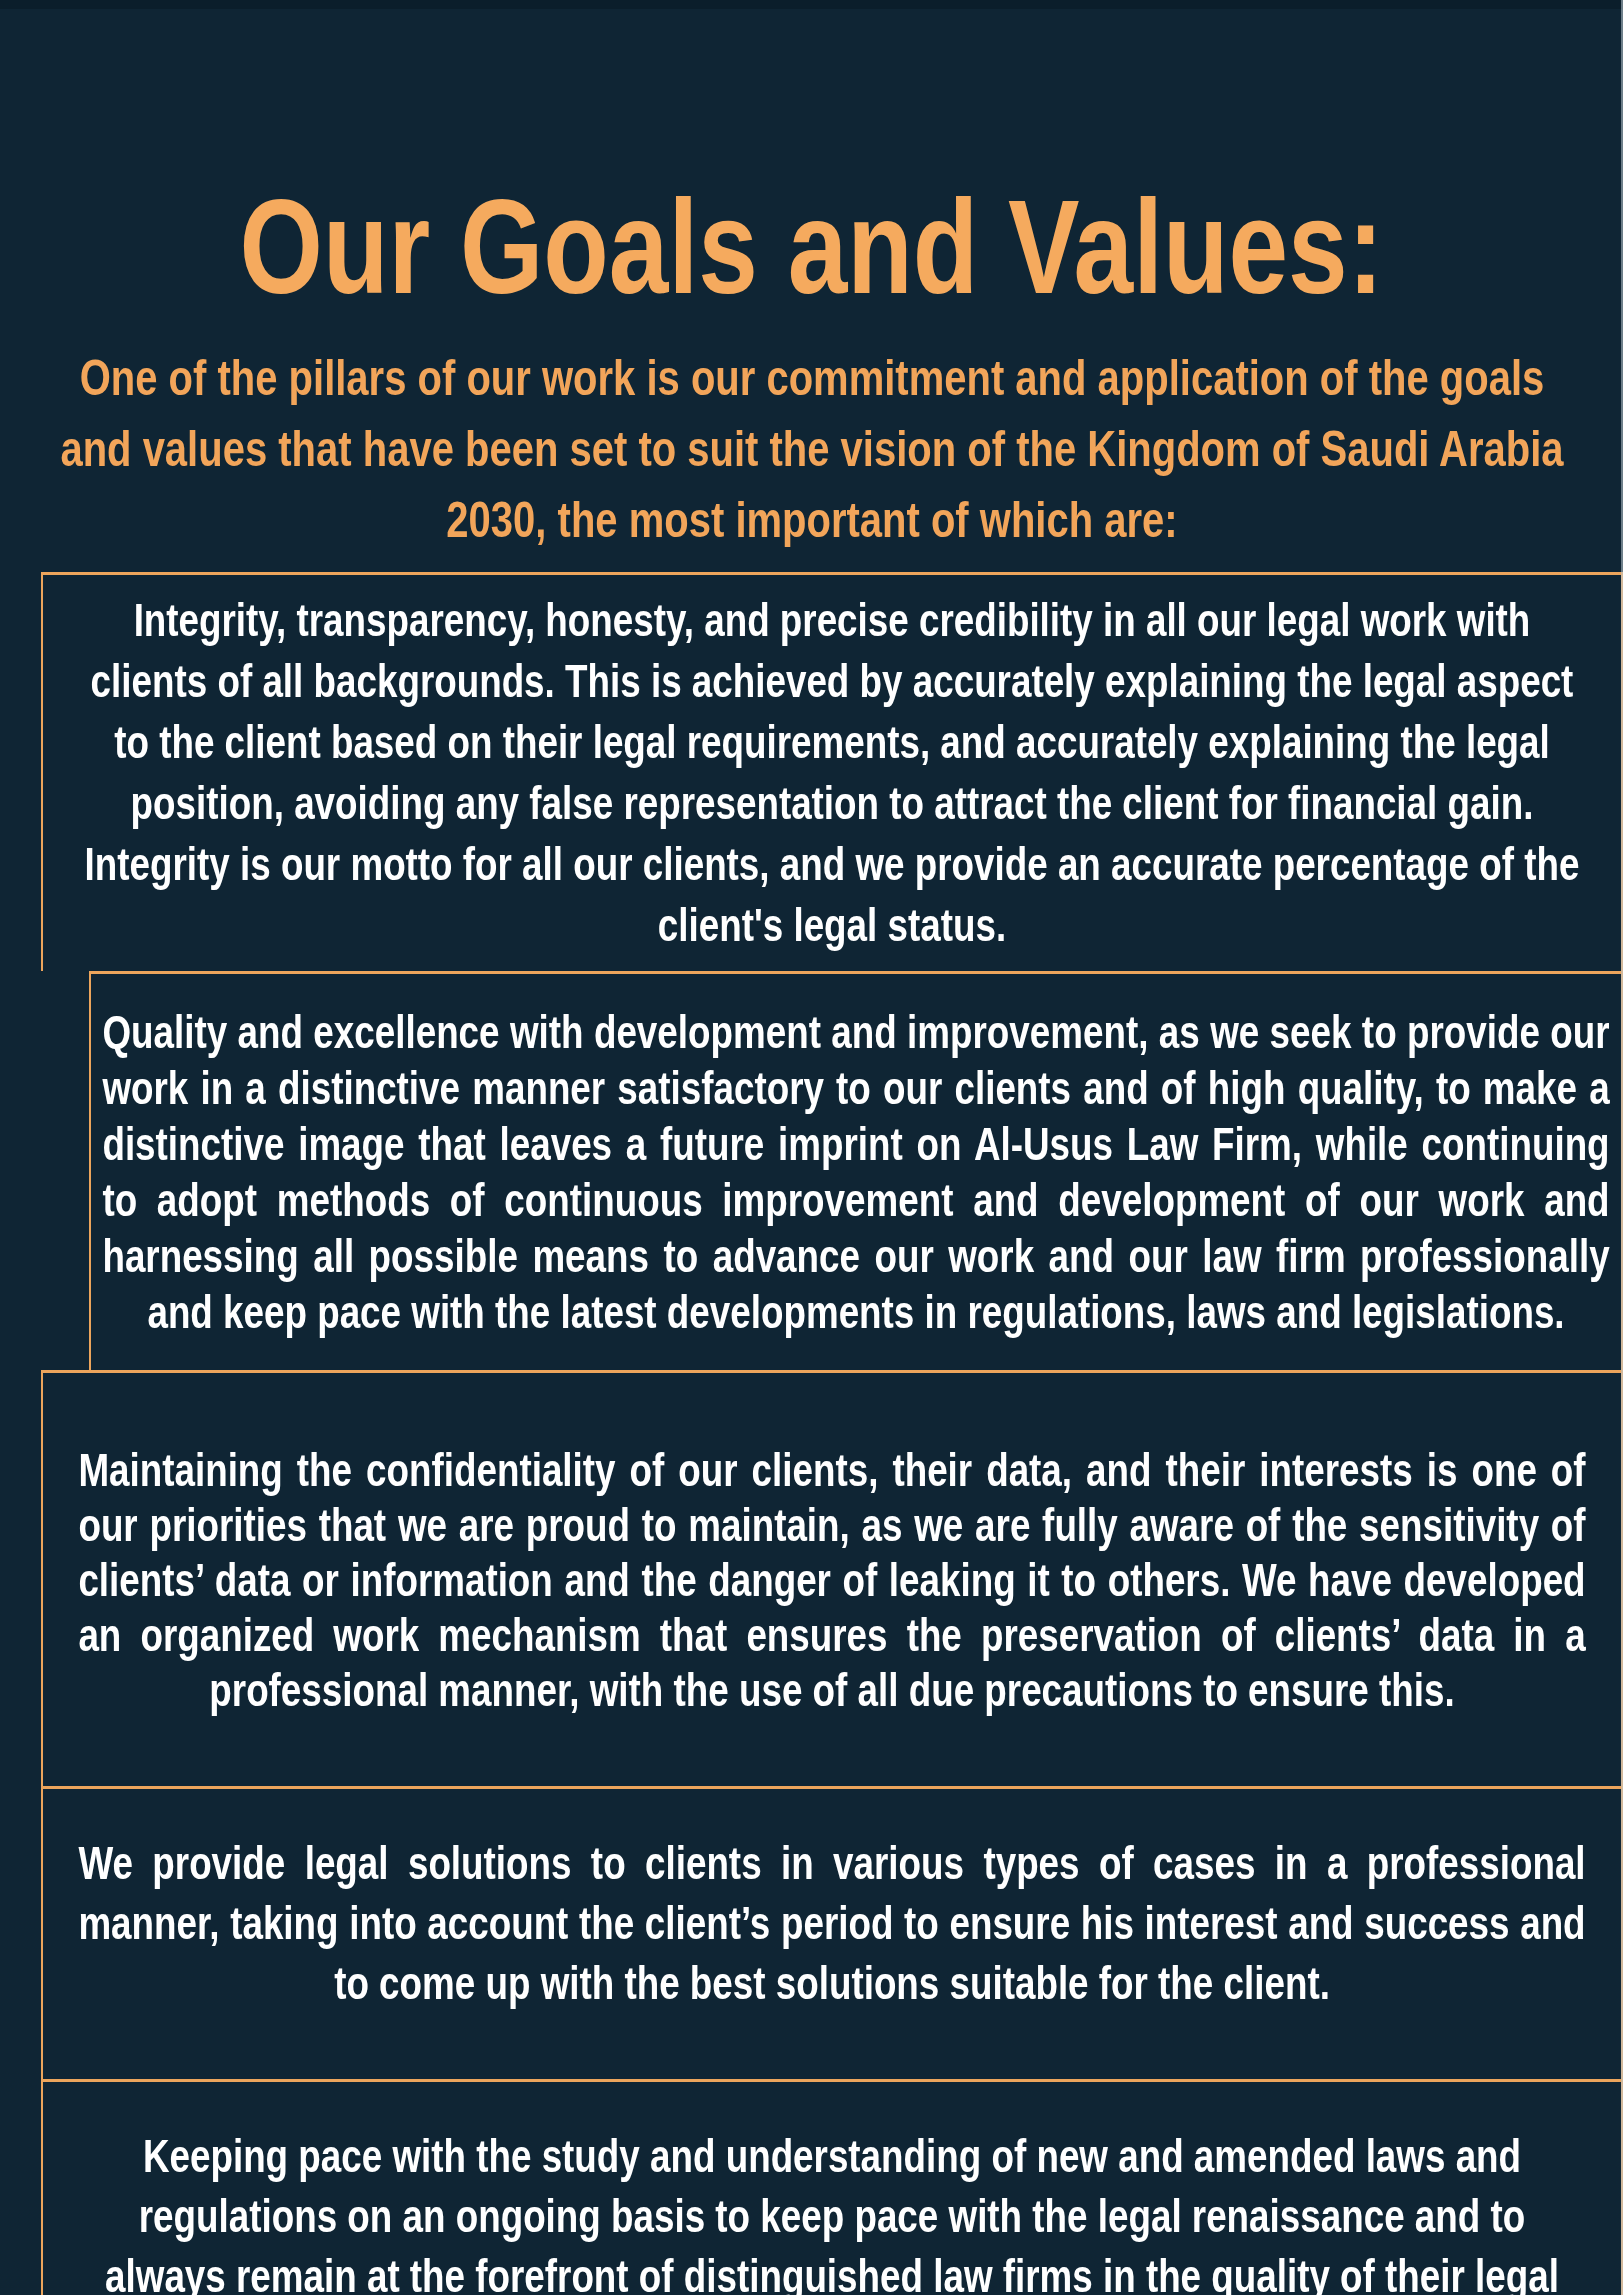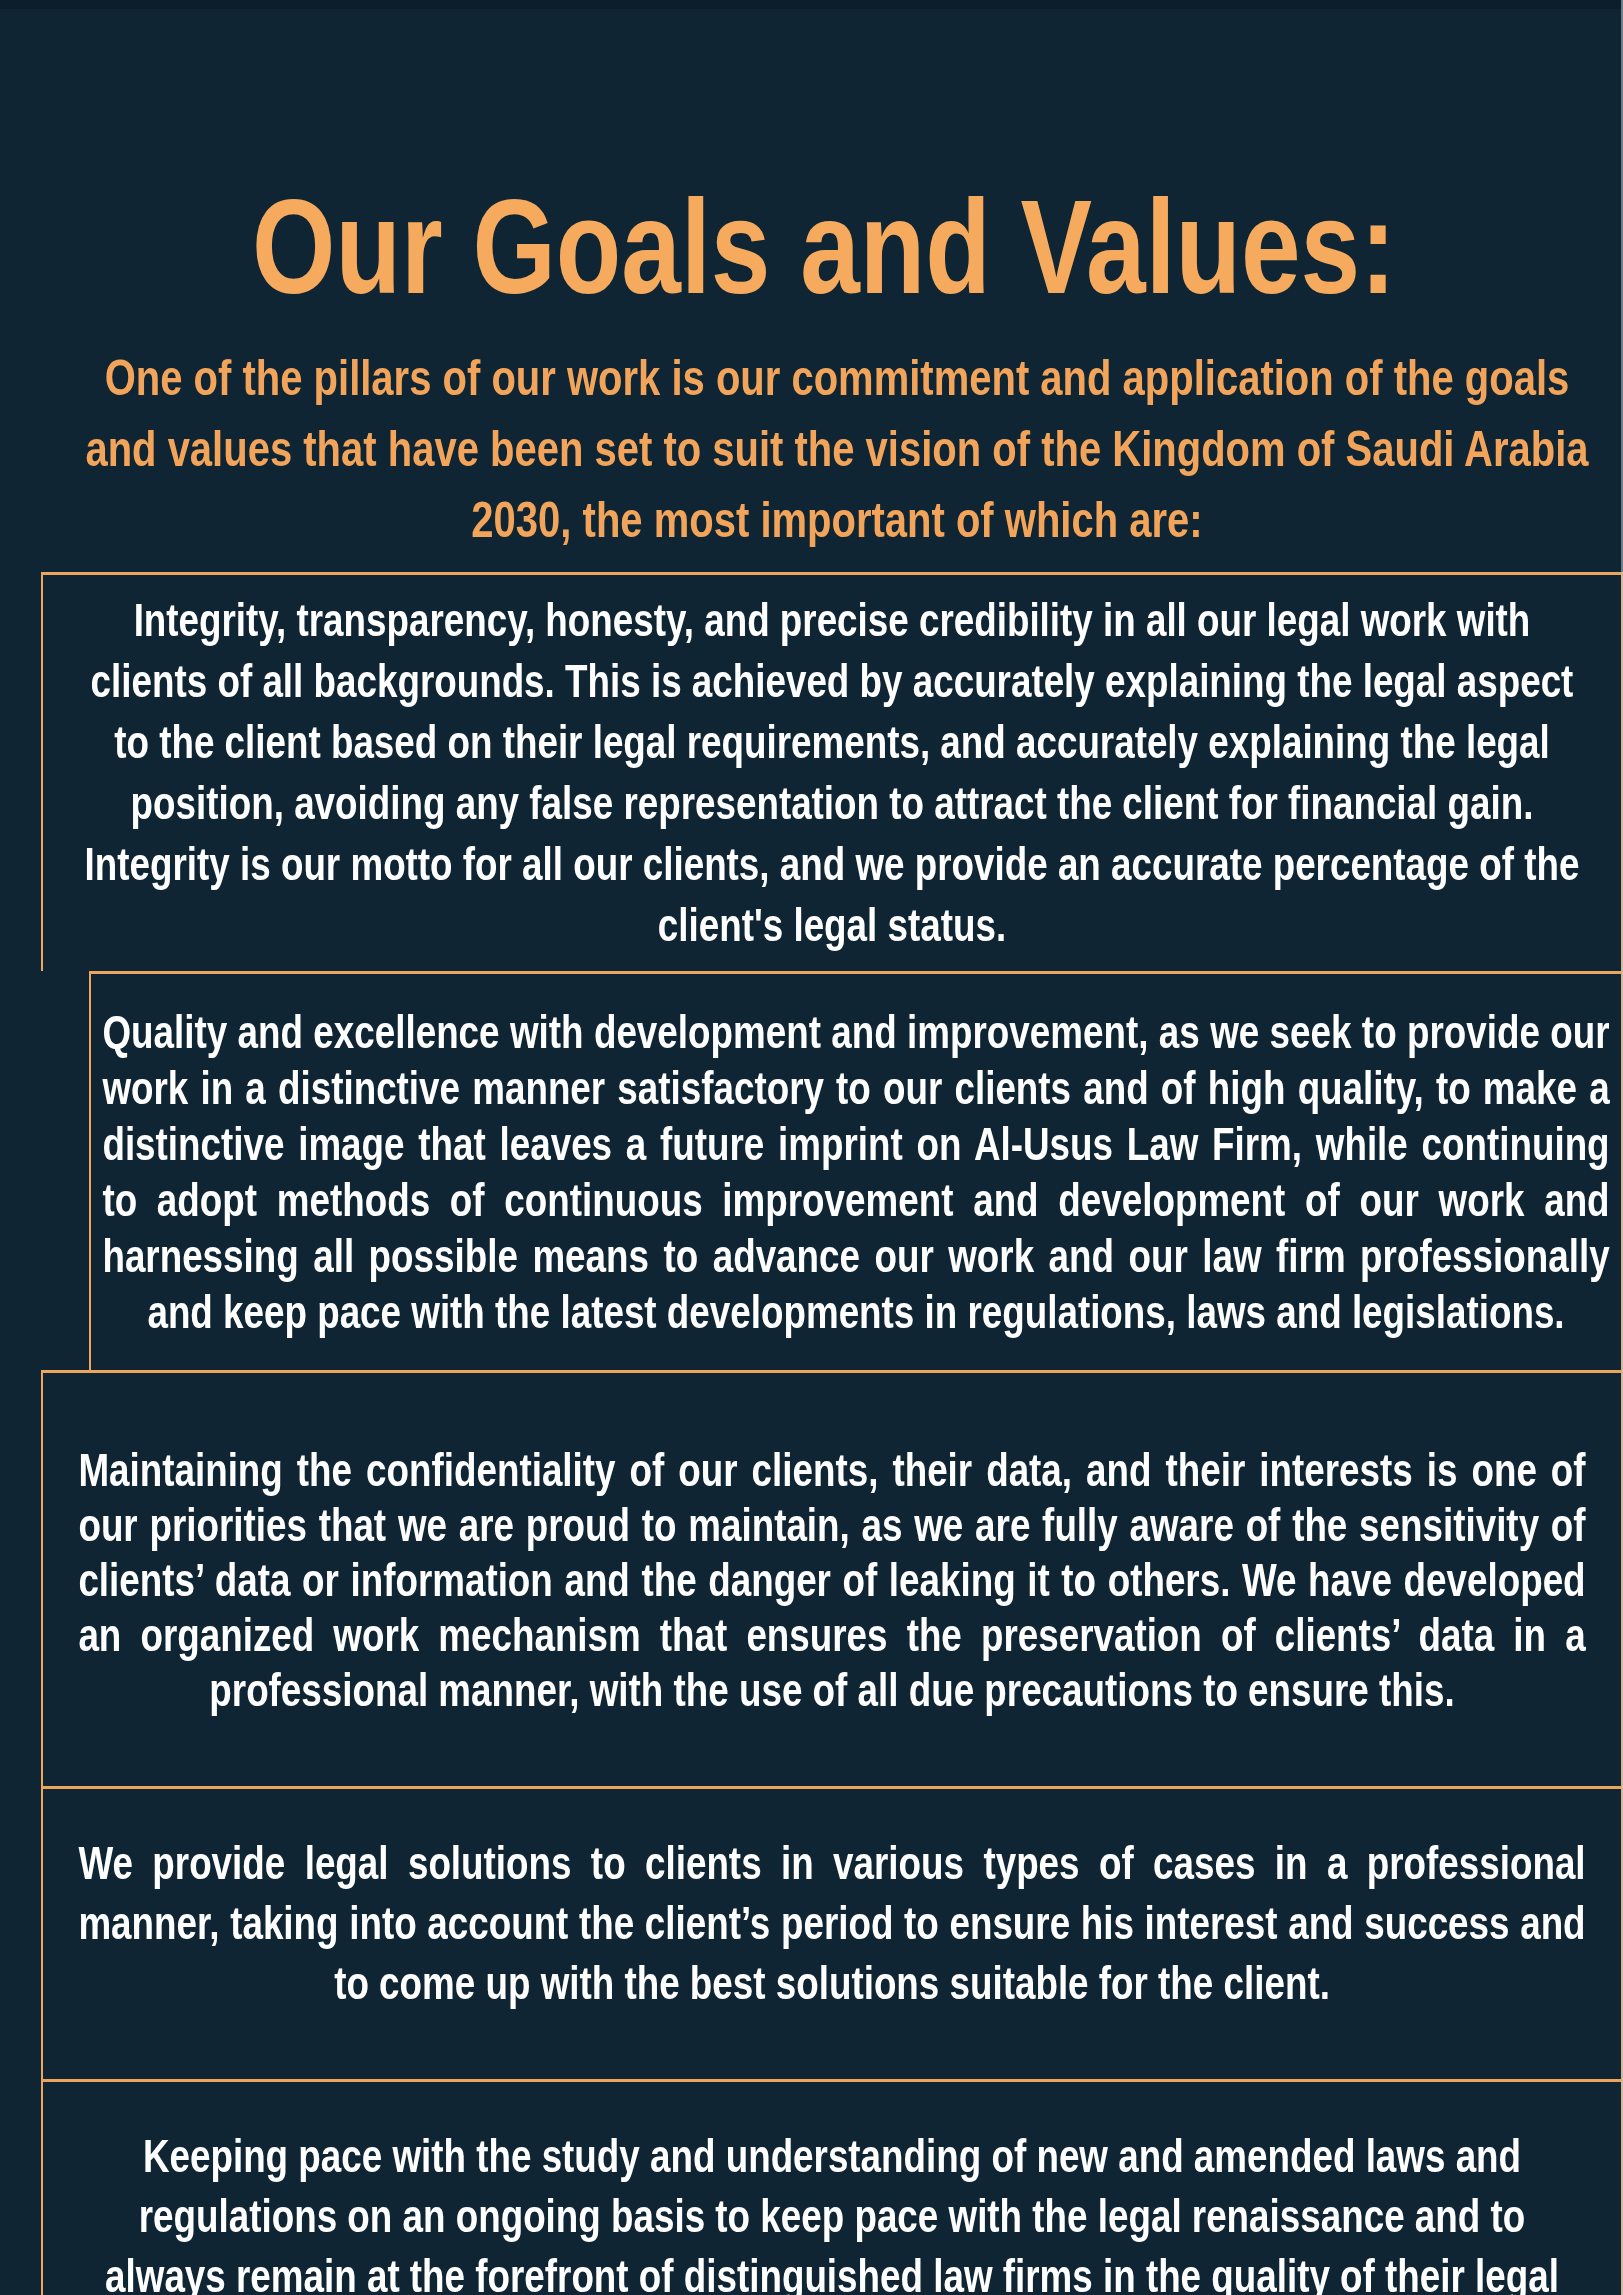--- a/index.html
+++ b/index.html
@@ -30,21 +30,20 @@
     position: absolute; top: 0; right: 0;
     width: 2px; height: 100%;
     background: rgba(190, 202, 210, 0.55);
     z-index: 4;
   }
 
   .header {
     height: 572px;
     padding-top: 178px;
     text-align: center;
-    margin-left: 25px;
   }
   .page-title {
     margin: 0;
     font-size: 134px;
     line-height: 137px;
     font-weight: bold;
     color: var(--title);
     transform: scaleX(0.8);
     transform-origin: 50% 50%;
     white-space: nowrap;

